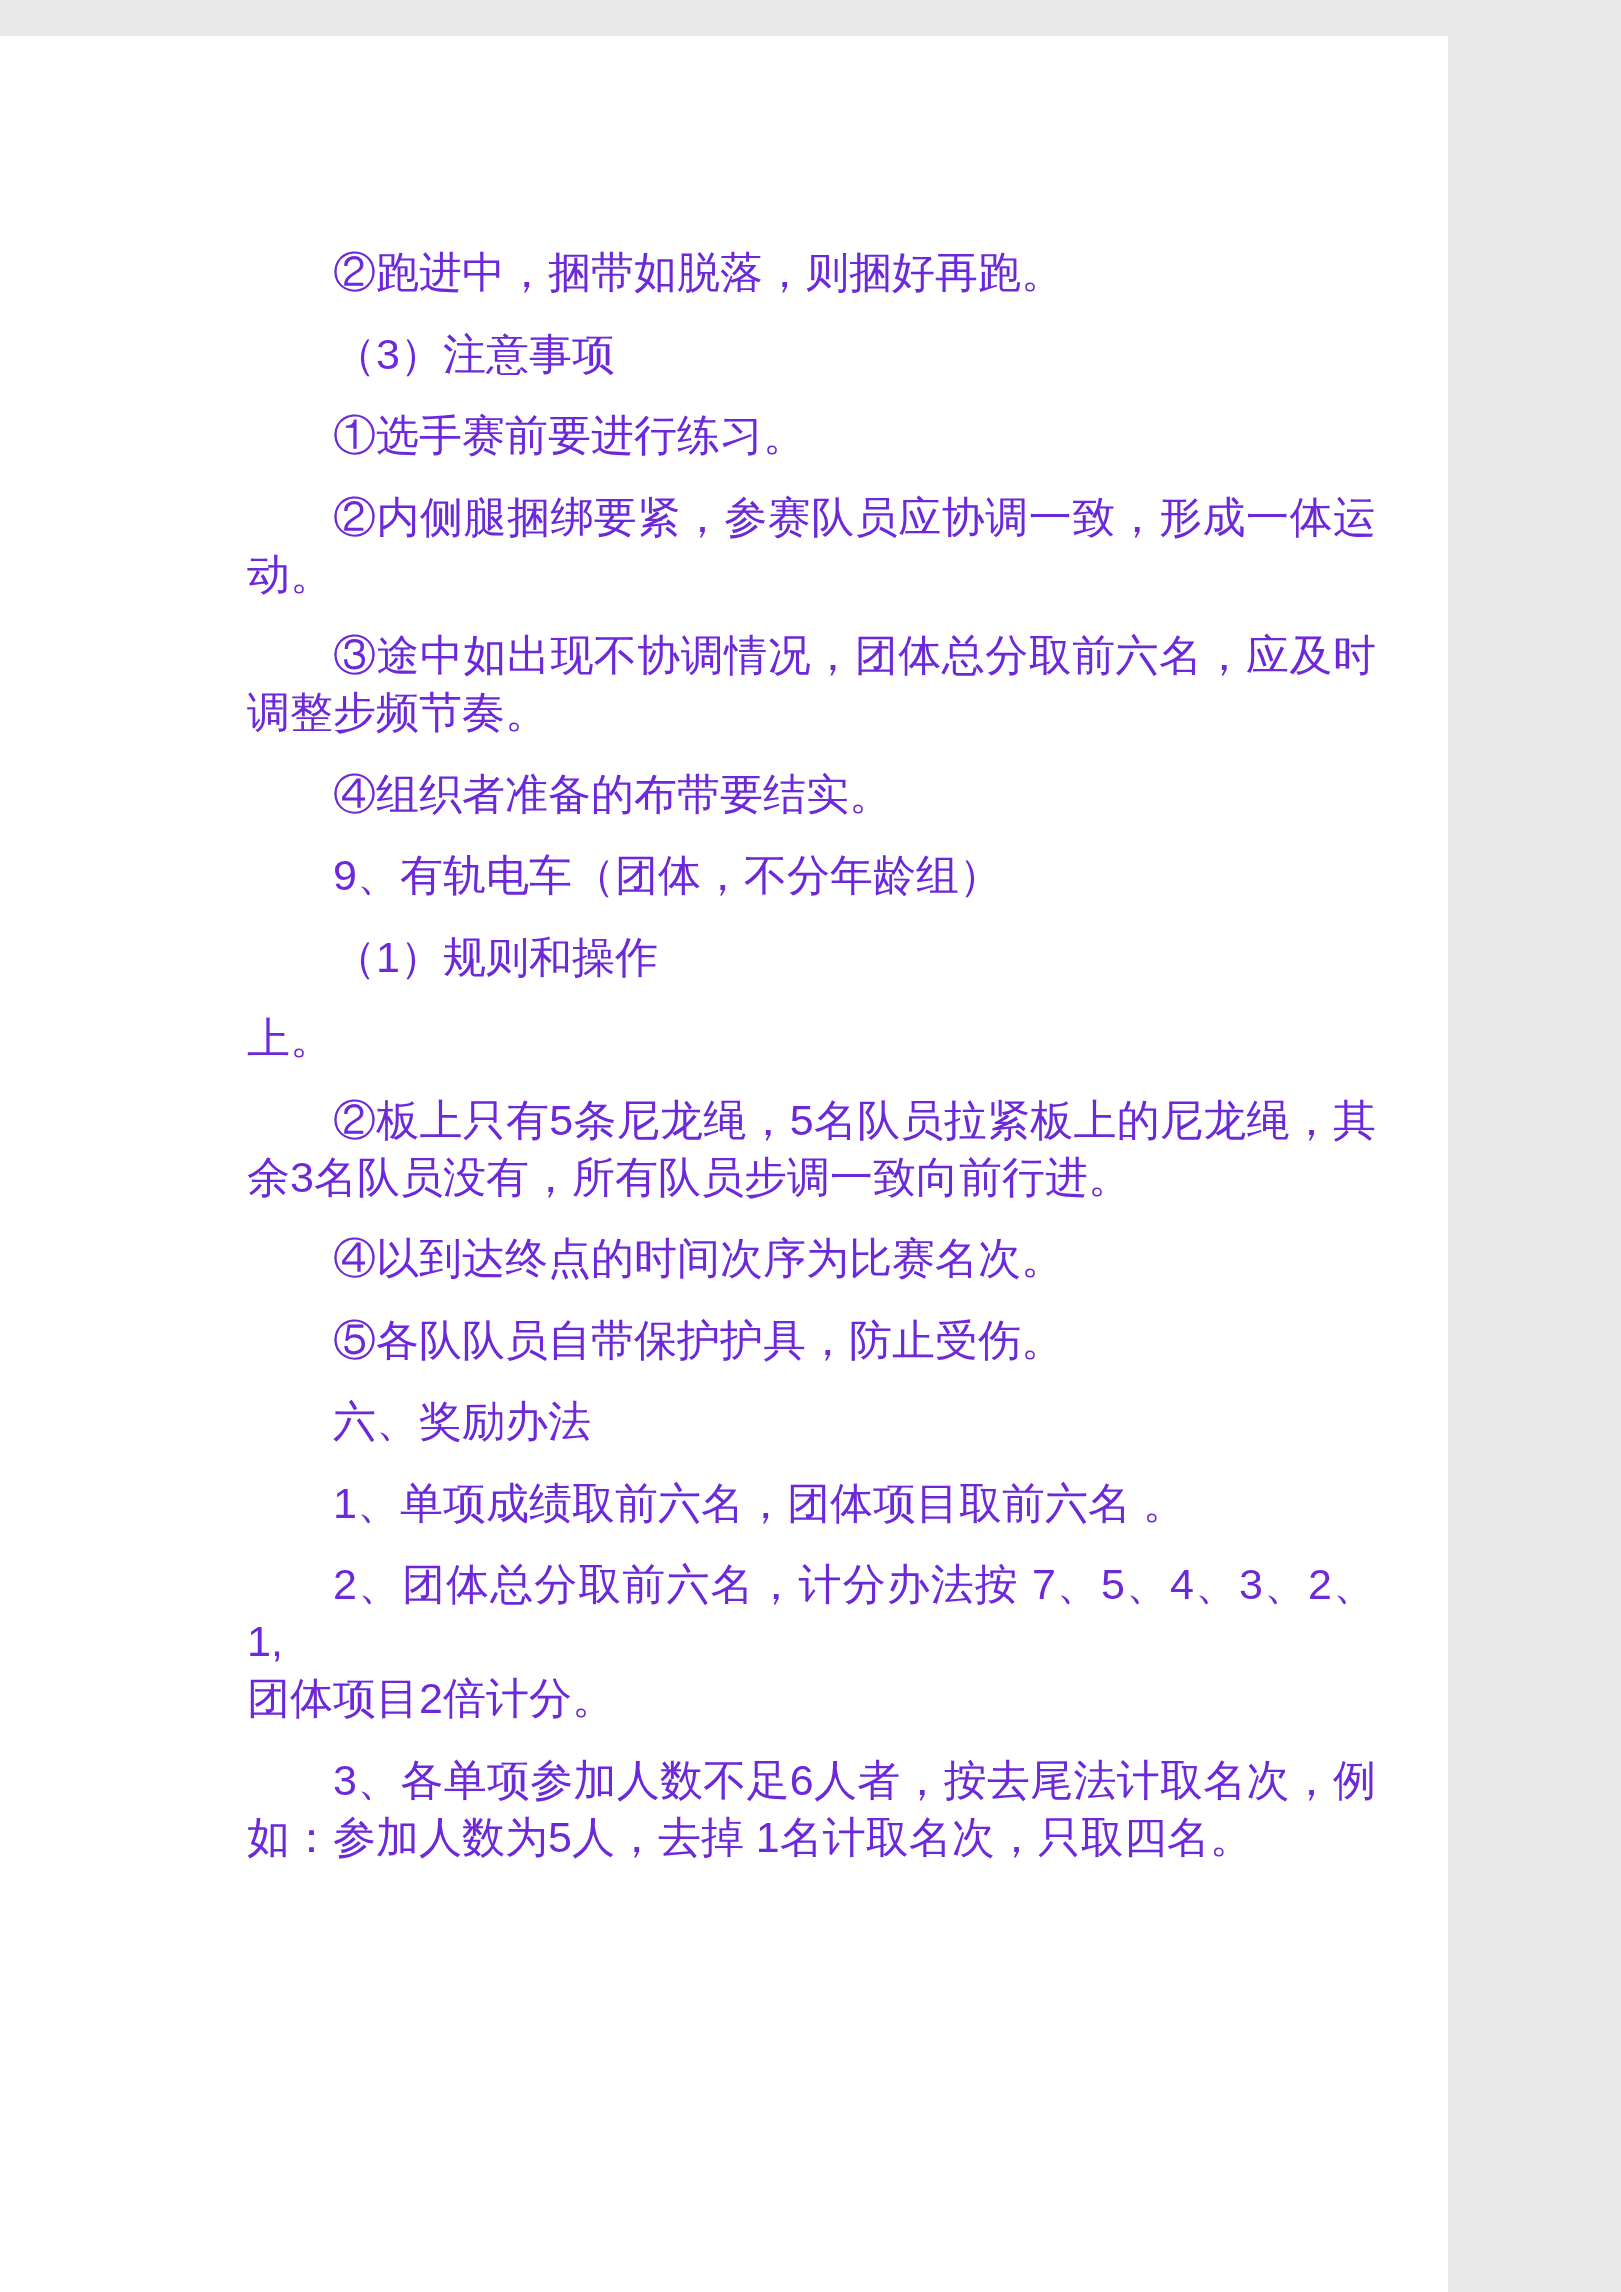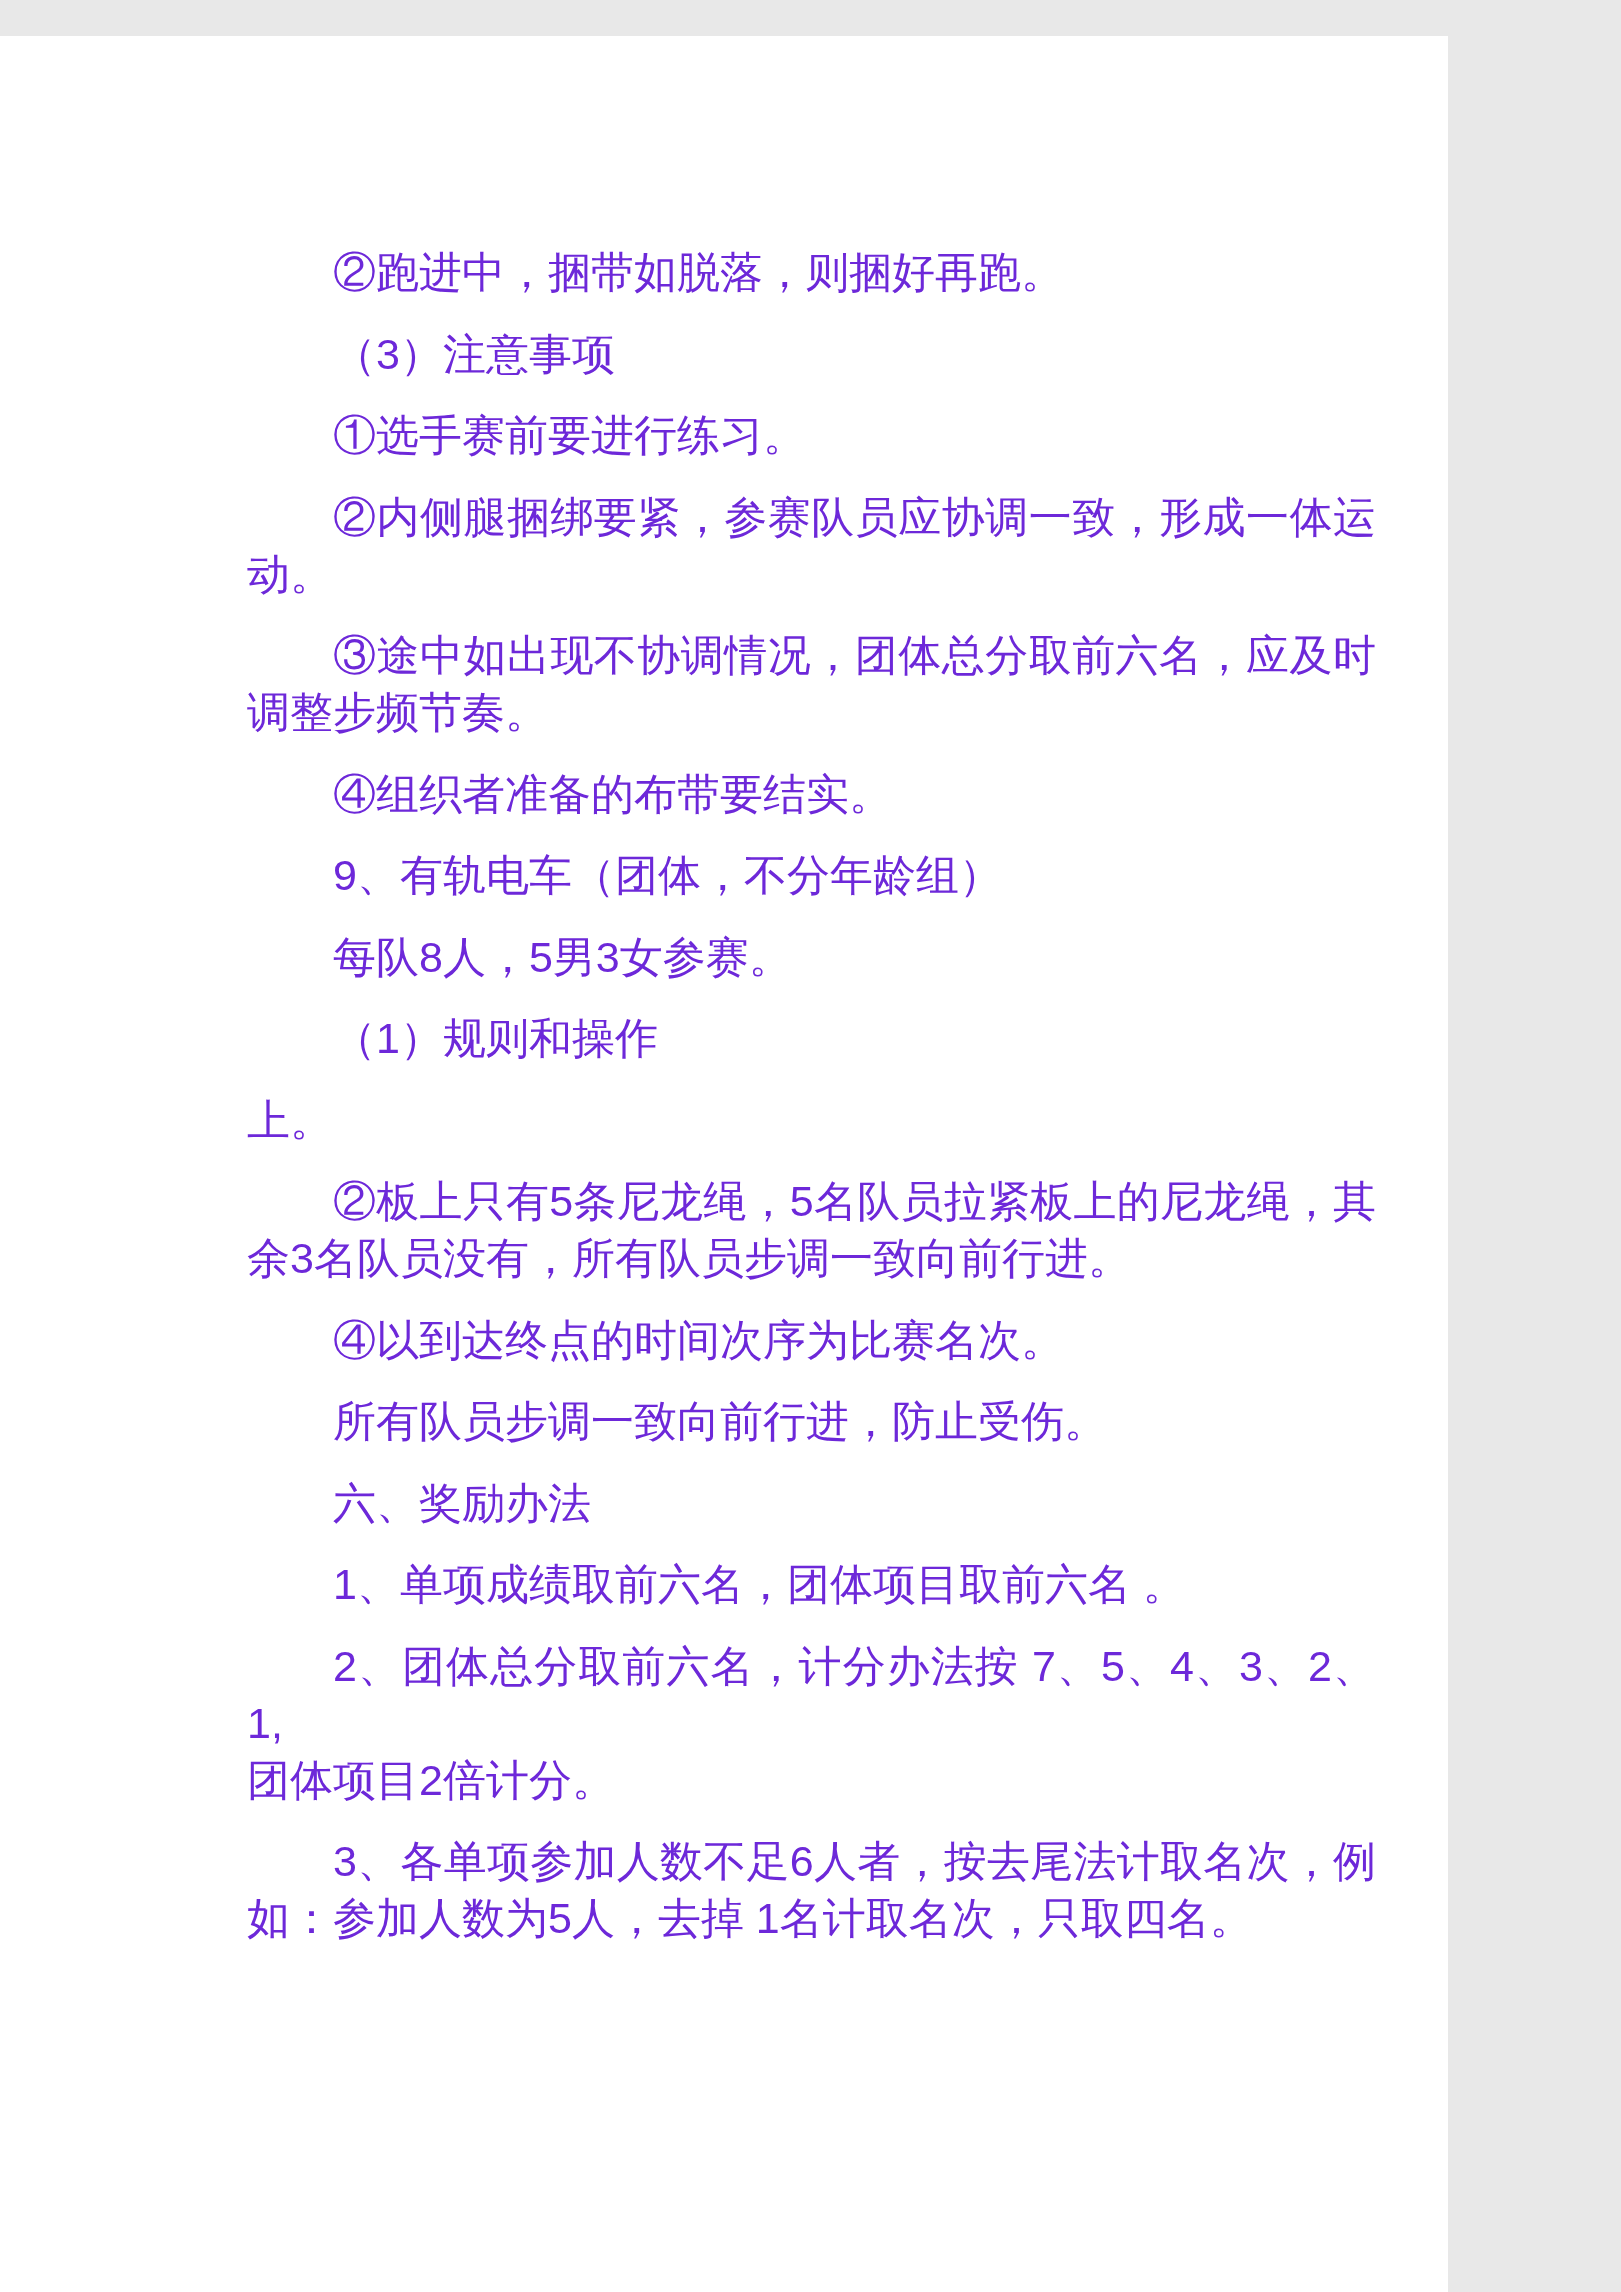--- a/index.html
+++ b/index.html
@@ -67,37 +67,34 @@
         <span class="line first justify">③途中如出现不协调情况，团体总分取前六名，应及时</span>
         <span class="line">调整步频节奏。</span>
       </div>
       <div class="paragraph">
         <span class="line first">④组织者准备的布带要结实。</span>
       </div>
       <div class="paragraph">
         <span class="line first">9、有轨电车（团体，不分年龄组）</span>
       </div>
       <div class="paragraph">
-        <span class="line first">每队8人，5男3女参赛。</span>
-      </div>
-      <div class="paragraph">
         <span class="line first">（1）规则和操作</span>
       </div>
       <div class="paragraph">
         <span class="line">上。</span>
       </div>
       <div class="paragraph">
         <span class="line first justify">②板上只有5条尼龙绳，5名队员拉紧板上的尼龙绳，其</span>
         <span class="line">余3名队员没有，所有队员步调一致向前行进。</span>
       </div>
       <div class="paragraph">
         <span class="line first">④以到达终点的时间次序为比赛名次。</span>
       </div>
       <div class="paragraph">
-        <span class="line first">所有队员步调一致向前行进，防止受伤。</span>
+        <span class="line first">⑤各队队员自带保护护具，防止受伤。</span>
       </div>
       <div class="paragraph heading">
         <span class="line first">六、奖励办法</span>
       </div>
       <div class="paragraph">
         <span class="line first">1、单项成绩取前六名，团体项目取前六名 。</span>
       </div>
       <div class="paragraph">
         <span class="line first justify">2、团体总分取前六名，计分办法按 7、5、4、3、2、1,</span>
         <span class="line">团体项目2倍计分。</span>

